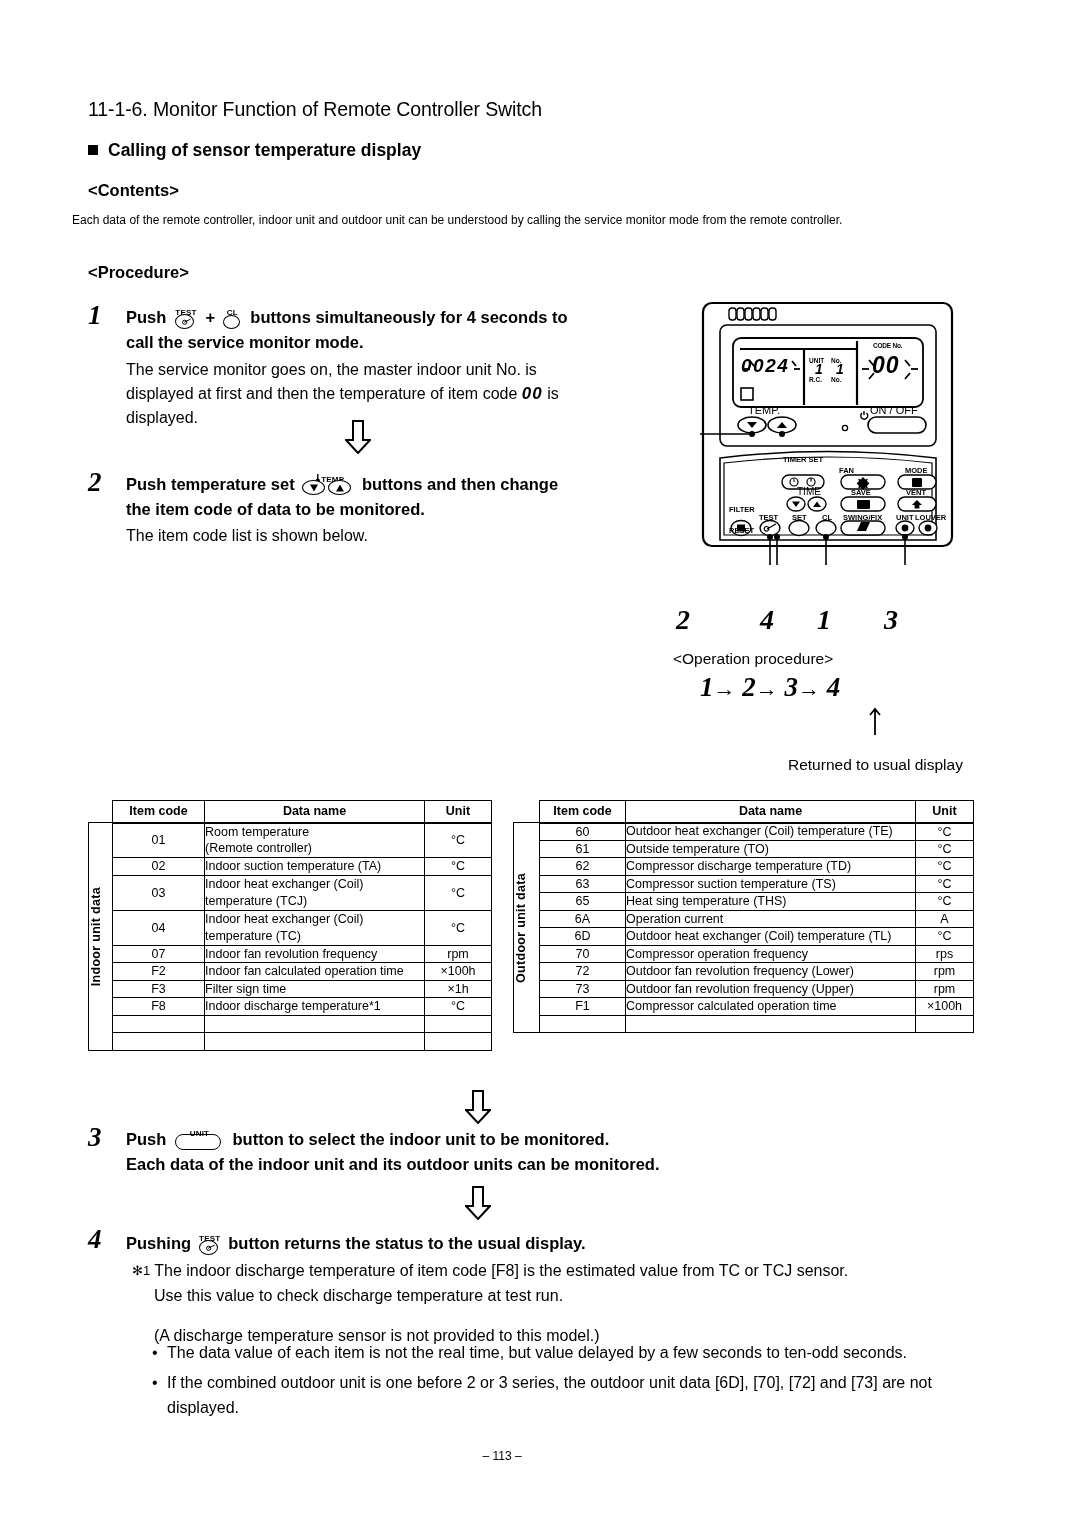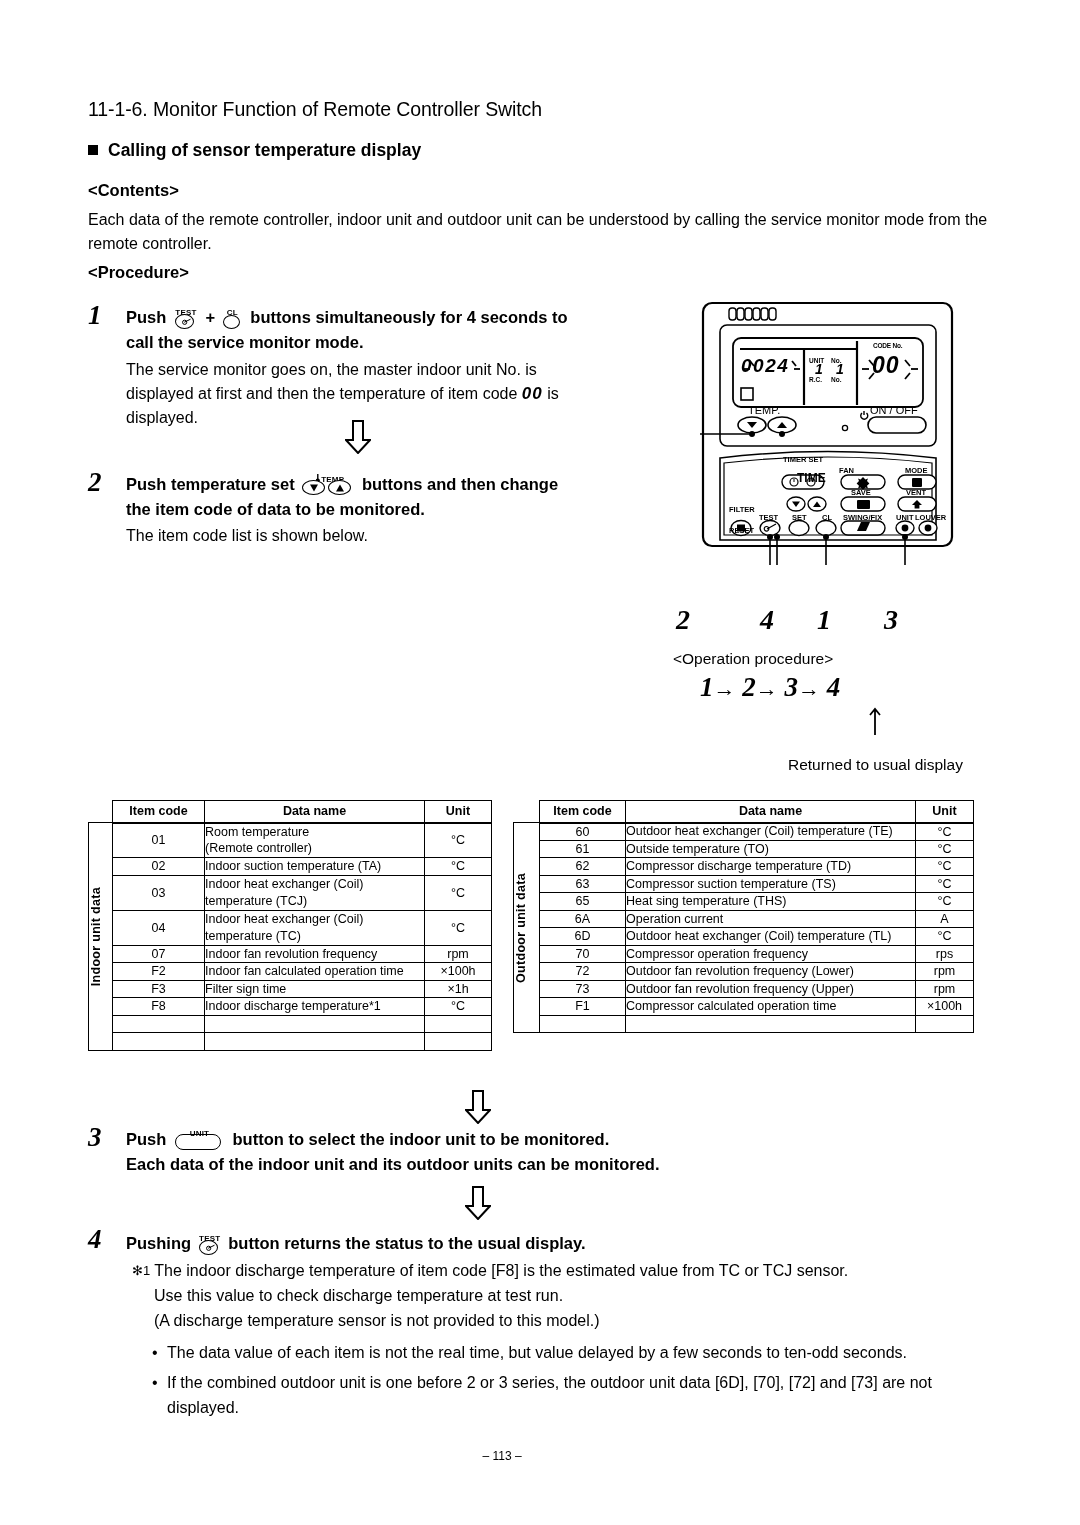--- a/index.html
+++ b/index.html
@@ -30,22 +30,22 @@
   }
   .h-bullet .sq {
     display: inline-block; width: 10px; height: 10px;
     background: #000; margin-right: 10px; vertical-align: 1px;
   }
   .h-contents {
     position: absolute; left: 88px; top: 181px;
     font-size: 16.5px; font-weight: bold;
   }
   .p-contents {
-    position: absolute; left: 88px; top: 208px; width: 905px;
-    font-size: 16px; line-height: 24px;
+    position: absolute; left: 72px; top: 208px; width: 905px;
+    font-size: 12px; line-height: 24px;
   }
   .h-procedure {
     position: absolute; left: 88px; top: 263px;
     font-size: 16.5px; font-weight: bold;
   }
 
   
   .stepnum {
     position: absolute;
     font-size: 27px; font-weight: bold; font-style: italic;
@@ -375,21 +375,21 @@
     <div style="position:absolute; left:136px; top:64px; font-size:14px; font-weight:bold; font-style:italic;">1</div>
     <div style="position:absolute; left:173px; top:45px; font-size:6.5px; font-weight:bold; letter-spacing:-0.2px;">CODE No.</div>
     <div style="position:absolute; left:172px; top:55px; font-size:23px; font-weight:bold; font-style:italic; letter-spacing:1px;">00</div>
 
     
     <div style="position:absolute; left:48px; top:107px; font-size:11px;">TEMP.</div>
     <div style="position:absolute; left:170px; top:107px; font-size:11px;">ON / OFF</div>
     <div style="position:absolute; left:83px; top:158px; font-size:7.5px; font-weight:bold;">TIMER SET</div>
     <div style="position:absolute; left:139px; top:169px; font-size:7.5px; font-weight:bold;">FAN</div>
     <div style="position:absolute; left:205px; top:169px; font-size:7.5px; font-weight:bold;">MODE</div>
-    <div style="position:absolute; left:97px; top:174px; font-size:12px; font-weight:bold;">TIME</div>
+    <div style="position:absolute; left:97px; top:189px; font-size:10px; font-weight:normal;">TIME</div>
     <div style="position:absolute; left:151px; top:191px; font-size:7.5px; font-weight:bold;">SAVE</div>
     <div style="position:absolute; left:206px; top:191px; font-size:7.5px; font-weight:bold;">VENT</div>
     <div style="position:absolute; left:29px; top:208px; font-size:7.5px; font-weight:bold;">FILTER</div>
     <div style="position:absolute; left:29px; top:216px; font-size:7.5px; font-weight:bold;margin-top:13px;">RESET</div>
     <div style="position:absolute; left:59px; top:216px; font-size:7.5px; font-weight:bold;">TEST</div>
     <div style="position:absolute; left:92px; top:216px; font-size:7.5px; font-weight:bold;">SET</div>
     <div style="position:absolute; left:122px; top:216px; font-size:7.5px; font-weight:bold;">CL</div>
     <div style="position:absolute; left:143px; top:216px; font-size:7.5px; font-weight:bold;">SWING/FIX</div>
     <div style="position:absolute; left:196px; top:216px; font-size:7.5px; font-weight:bold;">UNIT</div>
     <div style="position:absolute; left:215px; top:216px; font-size:7.5px; font-weight:bold;">LOUVER</div>
@@ -611,21 +611,21 @@
     </span>
     <span>button returns the status to the usual display.</span>
   </div>
 
   <div class="note-star" style="left:132px; top:1258px; width:860px;">
     <div>
       <span style="font-size:13px; vertical-align:1px;">✻1</span>
       <span>The indoor discharge temperature of item code [F8] is the estimated value from TC or TCJ sensor.</span>
     </div>
     <div style="padding-left:22px;">Use this value to check discharge temperature at test run.</div>
-    <div style="padding-left:22px;">(A discharge temperature sensor is not provided to this model.)</div>
+    <div style="padding-left:22px;margin-top:15px;">(A discharge temperature sensor is not provided to this model.)</div>
   </div>
 
   <div class="note-bullets" style="left:150px; top:1340px; width:850px;">
     <div class="bl">The data value of each item is not the real time, but value delayed by a few seconds to ten-odd seconds.</div>
     <div class="bl" style="margin-top:5px;">If the combined outdoor unit is one before 2 or 3 series, the outdoor unit data [6D], [70], [72] and [73] are not displayed.</div>
   </div>
 
   <div class="pagenum">– 113 –</div>
 
 </div>

